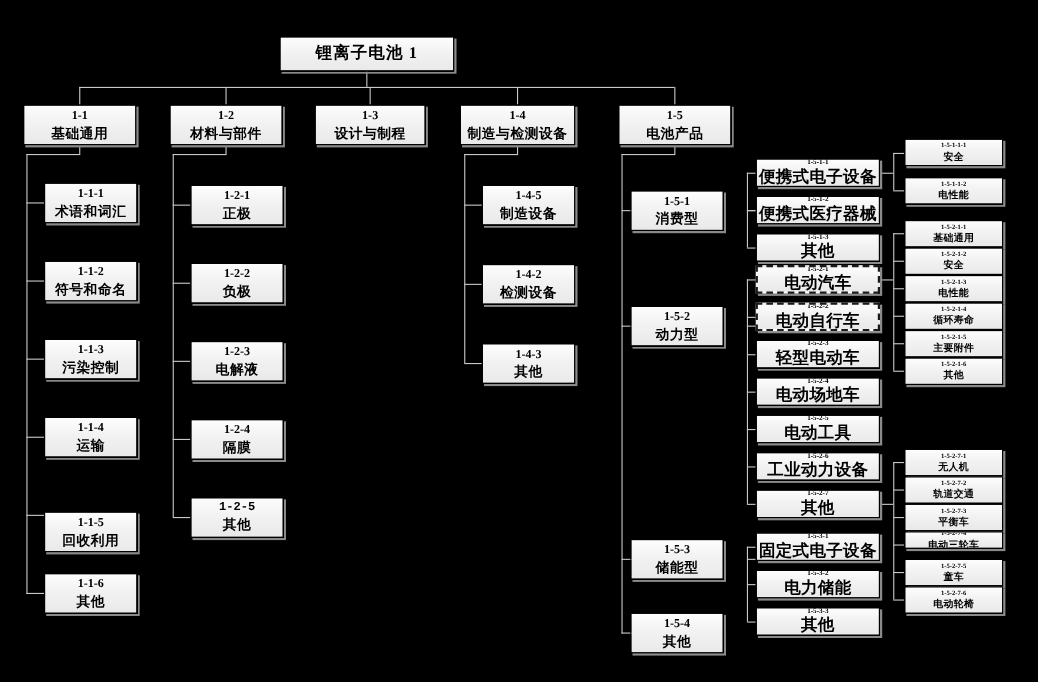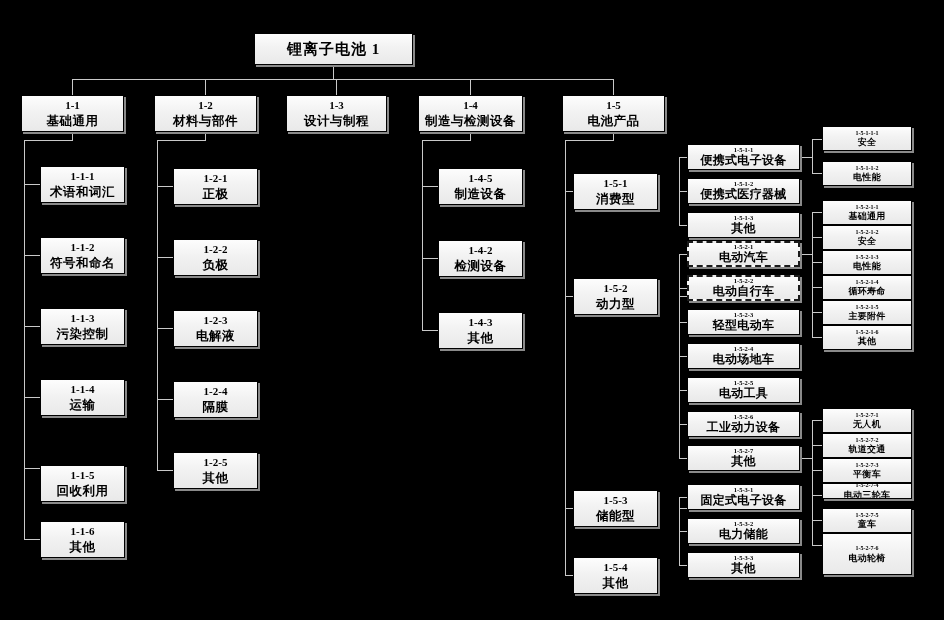--- a/index.html
+++ b/index.html
@@ -40,21 +40,21 @@
   .lvl1{font-size:12px;}
   .lvl1 .code{font-size:11px;margin-bottom:2px;}
   .lvl1 .label{font-size:12.5px;letter-spacing:.5px;}
 
   .lvl2{font-size:12px;}
   .lvl2 .code{font-size:11px;margin-bottom:2px;}
   .lvl2 .label{font-size:12.5px;letter-spacing:.5px;}
 
   .lvl3{font-size:8px;}
   .lvl3 .code{font-size:6.5px;margin-bottom:1px;}
-  .lvl3 .label{font-size:12px;letter-spacing:.3px;}
+  .lvl3 .label{font-size:15px;letter-spacing:.3px;}
 
   .lvl4{font-size:8px;}
   .lvl4 .code{font-size:6px;margin-bottom:1px;}
   .lvl4 .label{font-size:9px;letter-spacing:.3px;}
 
   .dashed{border:2px dashed #1a1a1a;}
 </style>
 </head>
 <body>
 
@@ -209,21 +209,21 @@
     <span class="label">负极</span>
   </div>
   <div class="node lvl2" style="left:173px;top:310px;width:85px;height:37px;">
     <span class="code">1-2-3</span>
     <span class="label">电解液</span>
   </div>
   <div class="node lvl2" style="left:173px;top:381px;width:85px;height:37px;">
     <span class="code">1-2-4</span>
     <span class="label">隔膜</span>
   </div>
-  <div class="node lvl2" style="left:173px;top:452px;width:85px;height:37px;">
+  <div class="node lvl2" style="left:173px;top:452px;width:85px;height:37px;font-family:Liberation Mono, monospace;">
     <span class="code">1-2-5</span>
     <span class="label">其他</span>
   </div>
 
   <div class="node lvl2" style="left:438px;top:168px;width:85px;height:37px;">
     <span class="code">1-4-5</span>
     <span class="label">制造设备</span>
   </div>
   <div class="node lvl2" style="left:438px;top:240px;width:85px;height:37px;">
     <span class="code">1-4-2</span>
@@ -353,18 +353,18 @@
     <span class="label">平衡车</span>
   </div>
   <div class="node lvl4" style="left:822px;top:483px;width:90px;height:16px;">
     <span class="code">1-5-2-7-4</span>
     <span class="label">电动三轮车</span>
   </div>
   <div class="node lvl4" style="left:822px;top:508px;width:90px;height:25px;">
     <span class="code">1-5-2-7-5</span>
     <span class="label">童车</span>
   </div>
-  <div class="node lvl4" style="left:822px;top:533px;width:90px;height:42px;">
+  <div class="node lvl4" style="left:822px;top:533px;width:90px;height:25px;">
     <span class="code">1-5-2-7-6</span>
     <span class="label">电动轮椅</span>
   </div>
 
 </div>
 
 </body></html>

